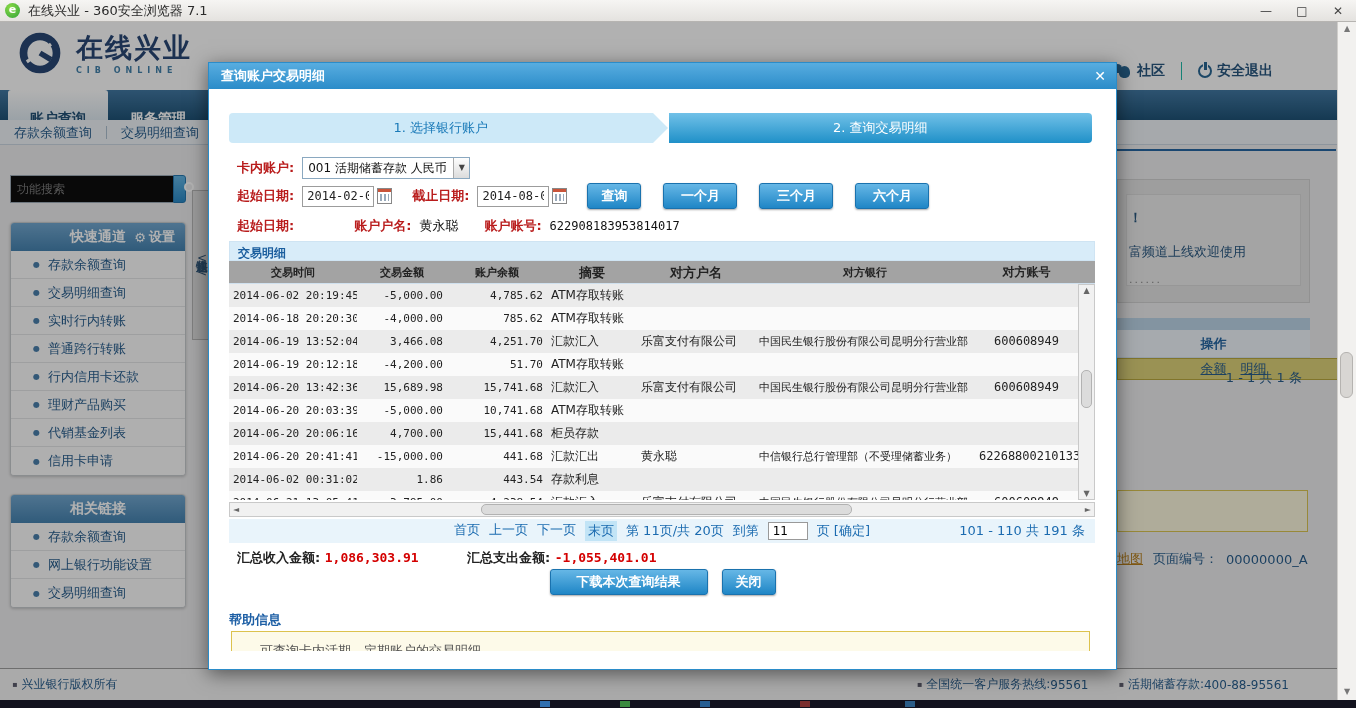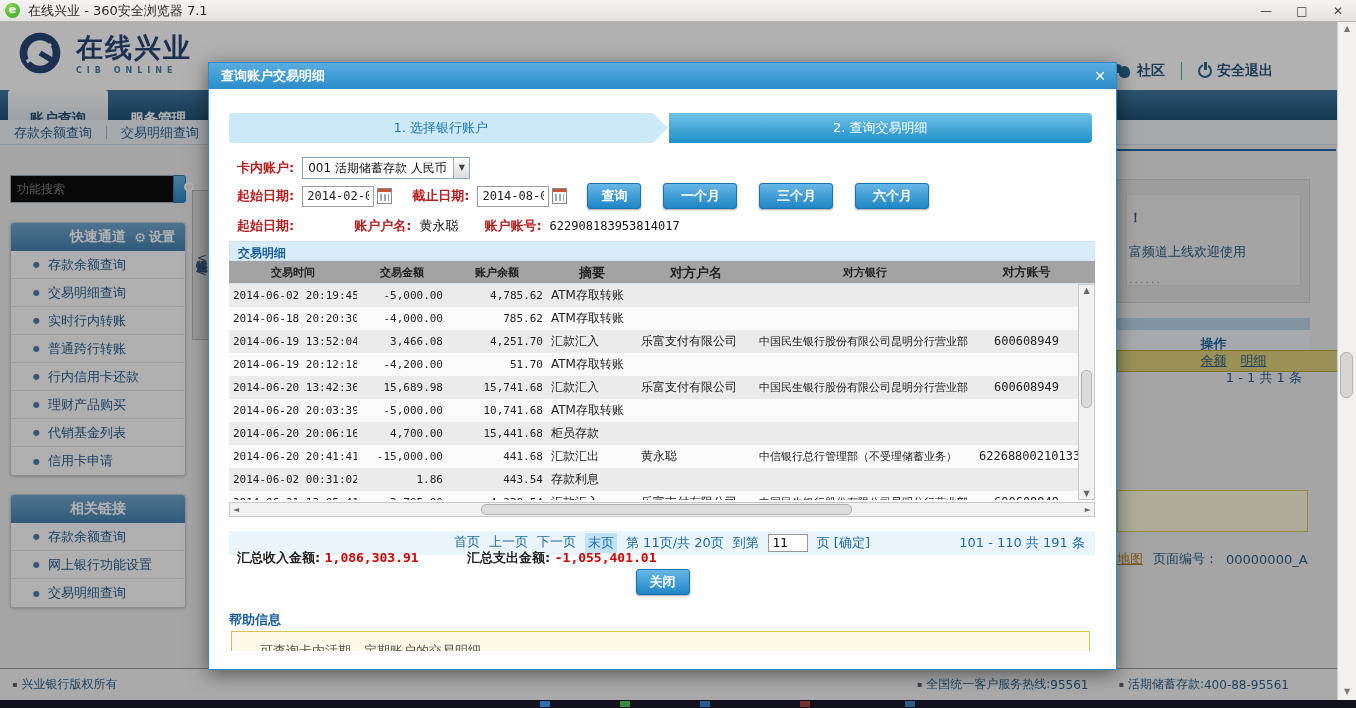--- a/index.html
+++ b/index.html
@@ -77,21 +77,21 @@
     border:1px solid #cfcfcf;padding:14px 0 0 0}
   .welcome-in{margin:0 8px;background:#ececec;border:1px solid #d8d8d8;height:92px;padding:14px 0 0 2px;
     color:#1d4e79;font-size:13px}
   .welcome-mark{font-weight:bold;color:#1d4e79}
   .welcome-txt{margin-top:16px}
   .welcome-dots{margin-top:12px;color:#888;font-size:11px;letter-spacing:2px}
   .ops-strip{position:absolute;left:1117px;top:173px;width:193px;height:12px;background:#b9d4e7}
   .ops-hd{position:absolute;left:1117px;top:185px;width:193px;height:28px;background:#eef5fb;
     border-bottom:1px solid #d5e4f0;color:#1b5e9e;font-weight:bold;font-size:13px;
     display:flex;align-items:center;justify-content:center}
-  .ops-row{position:absolute;left:1117px;top:205px;width:233px;height:22px;background:#dcd073;
+  .ops-row{position:absolute;left:1117px;top:213px;width:233px;height:22px;background:#dcd073;
     border:1px solid #b7a435;display:flex;align-items:center;justify-content:center;gap:14px;font-size:13px}
   .ops-row a{color:#1d5587;text-decoration:underline;cursor:pointer}
   .ops-count{position:absolute;left:1117px;top:224px;width:185px;text-align:right;color:#1d5587;font-size:13px}
   .bg-yellowbox{position:absolute;left:1117px;top:345px;width:191px;height:42px;background:#fcf7dc;border:1px solid #d9c24a}
   .bg-links{position:absolute;left:1117px;top:405px;width:219px;font-size:13px;color:#1d5587;display:flex;align-items:center}
   .maplink{color:#b57a12;text-decoration:underline;margin-right:10px;cursor:pointer}
 
   
   .footer{position:absolute;left:0;right:0;top:646px;height:32px;background:#f5f5f5;border-top:1px solid #9a9a9a;
     display:flex;align-items:center;font-size:12px;color:#1d5587}
@@ -162,21 +162,21 @@
   .vscroll .a-up{position:absolute;top:1px;left:0;right:0}
   .vscroll .a-dn{position:absolute;bottom:1px;left:0;right:0}
   .vscroll .thumb{position:absolute;top:85px;left:2px;width:11px;height:38px;background:#dcdcdc;
     border:1px solid #b2b2b2;border-radius:5px}
   .hscroll{margin-top:2px;height:15px;background:#f1f1f1;border:1px solid #c9c9c9;position:relative;
     font-size:8px;color:#666}
   .hscroll .a-l{position:absolute;left:3px;top:2px}
   .hscroll .a-r{position:absolute;right:3px;top:2px}
   .hscroll .thumb{position:absolute;left:29%;top:1px;width:43%;height:11px;background:#dcdcdc;
     border:1px solid #b2b2b2;border-radius:5px}
-  .pager{margin-top:14px;height:24px;background:#e9f4fb;display:flex;align-items:center;justify-content:center;
+  .pager{margin-top:2px;height:24px;background:#e9f4fb;display:flex;align-items:center;justify-content:center;
     gap:9px;color:#1b6bb0;font-size:13px;position:relative}
   .pglink{cursor:pointer}
   .pglink.active{background:#c2e4f6;padding:1px 3px}
   .pager input{width:40px;height:18px;border:1px solid #999;font-size:12px;padding:0 4px;font-family:inherit}
   .pg-range{position:absolute;right:10px;color:#1b6bb0}
 
   .summary{position:absolute;left:28px;top:486px;font-size:13px;color:#222;font-weight:bold}
   .summary .v{color:#d40000;font-family:"DejaVu Sans Mono",monospace}
   .sum2{position:absolute;left:230px;top:0;white-space:nowrap}
   .actions{position:absolute;left:0;top:506px;width:100%;display:flex;justify-content:center;gap:14px}
@@ -537,20 +537,21 @@
     <div class="summary">
       <span>汇总收入金额: </span>
       <span class="v">1,086,303.91</span>
       <span class="sum2">
         <span>汇总支出金额: </span>
         <span class="v">-1,055,401.01</span>
       </span>
     </div>
 
     <div class="actions">
+      <button class="btn dl">下载本次查询结果</button>
       <button class="btn">关闭</button>
     </div>
 
     <div class="help-title">帮助信息</div>
     <div class="help-box">
       <span>可查询卡内活期、定期账户的交易明细</span>
     </div>
     <div class="white-cover"></div>
   </div>
 

